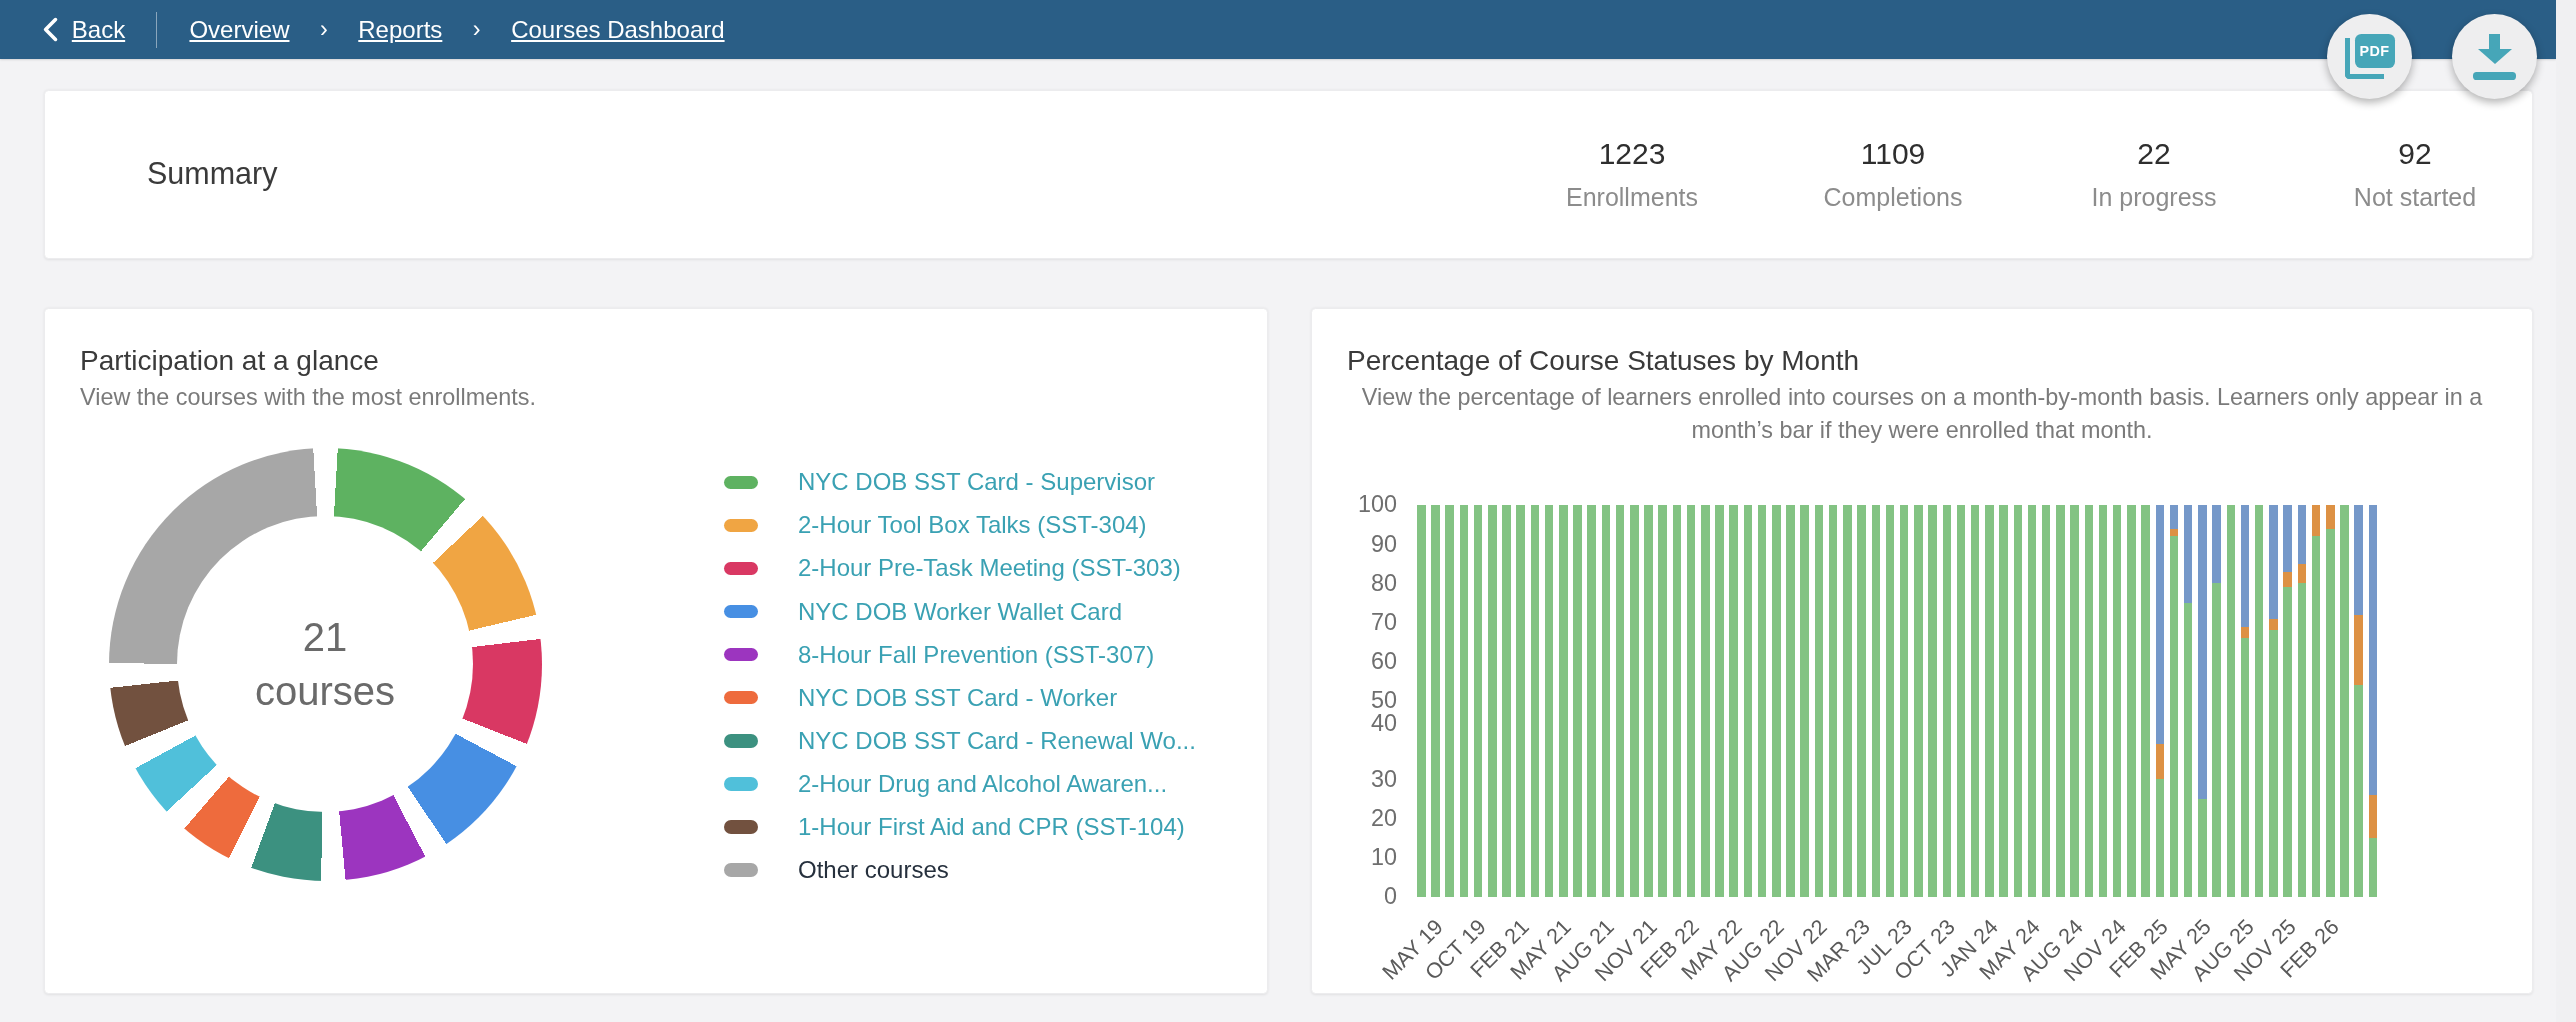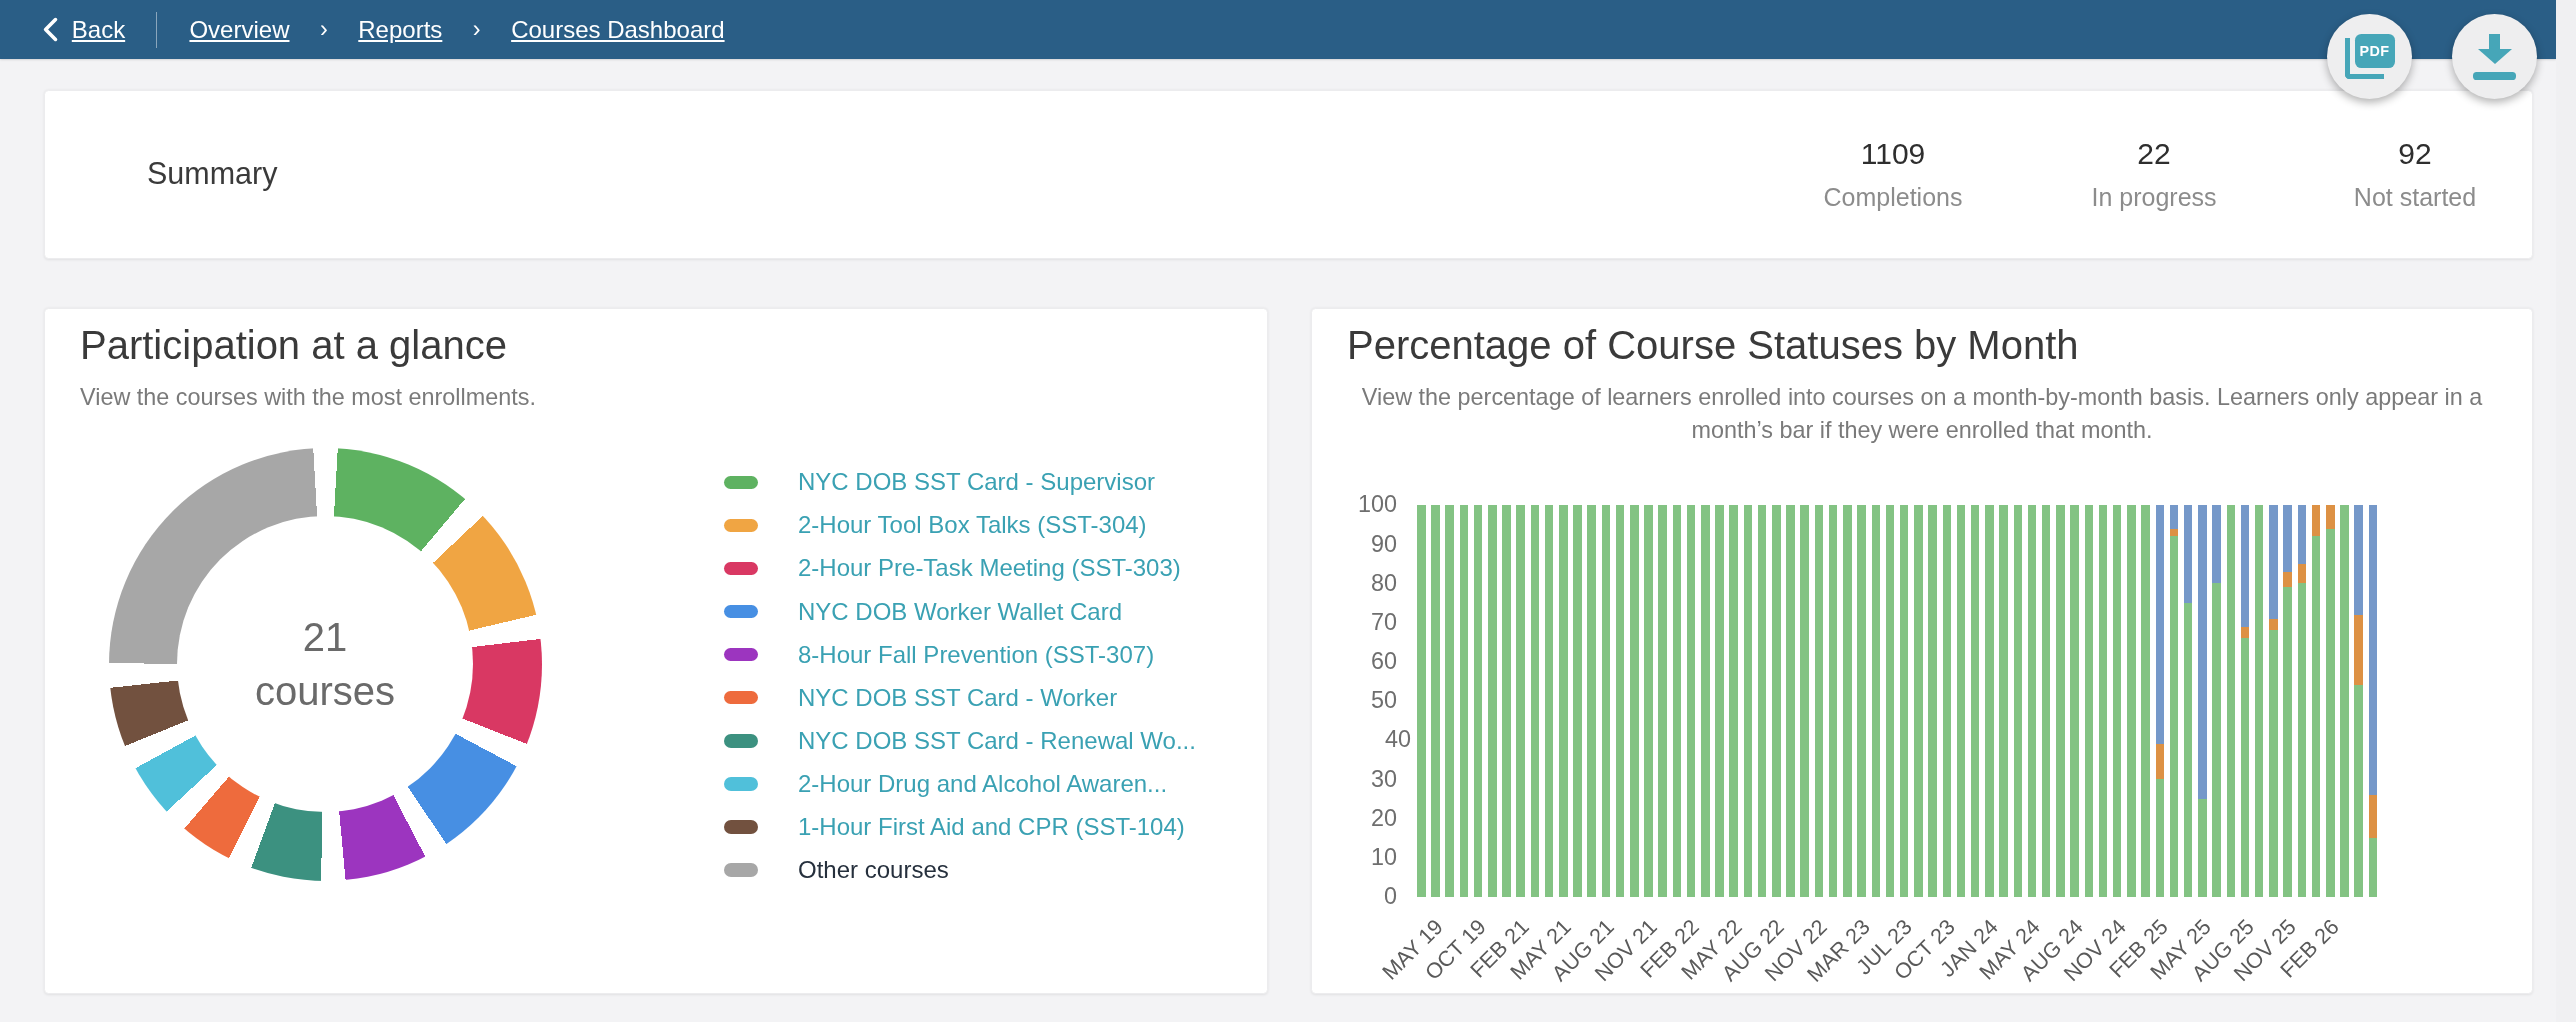--- a/index.html
+++ b/index.html
@@ -45,21 +45,21 @@
     box-sizing:border-box;
   }
   .card-summary{left:44px;top:90px;width:2489px;height:169px;}
   .card-left{left:44px;top:308px;width:1224px;height:686px;}
   .card-right{left:1311px;top:308px;width:1222px;height:686px;}
   .summary-title{position:absolute;left:92px;top:65px;font-size:30.5px;color:#3a3a3a;margin-left:10px;}
   .stats-row{position:absolute;right:9px;top:0;height:100%;display:flex;align-items:center;gap:45px;padding-right:0;}
   .stat{width:216px;text-align:center;}
   .stat-value{font-size:30px;color:#2e2e2e;margin-bottom:12.6px;}
   .stat-label{font-size:25px;color:#8c8c8c;}
-  .card-title{position:absolute;left:35px;top:14px;font-size:40px;color:#3a3a3a;text-align:right;}
+  .card-title{position:absolute;left:35px;top:36px;font-size:28px;color:#3a3a3a;text-align:right;}
   .card-sub{position:absolute;left:35px;top:72px;font-size:23.4px;color:#7a7a7a;line-height:33px;text-align:center;}
   .card-sub.wide{width:1150px;}
   
   .donut{position:absolute;left:64px;top:139px;width:433px;height:433px;border-radius:50%;}
   .donut-hole{position:absolute;left:68px;top:68px;width:296px;height:296px;border-radius:50%;background:#ffffff;
     display:flex;flex-direction:column;align-items:center;justify-content:center;color:#6a6a6a;font-size:40px;line-height:54px;}
   .legend{position:absolute;left:679px;top:158px;display:flex;flex-direction:column;gap:12.6px;}
   .legend-row{display:flex;align-items:center;height:30.5px;}
   .legend-chip{width:34px;height:13.5px;border-radius:7.2px;margin-right:40px;flex:none;}
   .legend-label{font-size:24px;color:#3aa1b3;text-decoration:none;cursor:pointer;white-space:nowrap;}
@@ -110,20 +110,24 @@
     <div class="dl-stem"></div>
     <div class="dl-head"></div>
     <div class="dl-bar"></div>
   </div>
 </div>
 
 <div class="card card-summary">
   <div class="summary-title">Summary</div>
   <div class="stats-row">
     <div class="stat">
+      <div class="stat-value">1223</div>
+      <div class="stat-label">Enrollments</div>
+    </div>
+    <div class="stat">
       <div class="stat-value">1109</div>
       <div class="stat-label">Completions</div>
     </div>
     <div class="stat">
       <div class="stat-value">22</div>
       <div class="stat-label">In progress</div>
     </div>
     <div class="stat">
       <div class="stat-value">92</div>
       <div class="stat-label">Not started</div>
@@ -185,21 +189,21 @@
 </div>
 
 <div class="card card-right">
   <div class="card-title">Percentage of Course Statuses by Month</div>
   <div class="card-sub wide">View the percentage of learners enrolled into courses on a month-by-month basis. Learners only appear in a month’s bar if they were enrolled that month.</div>
   <div class="yaxis" id="yaxis">
       <div class="ytick" style="top: 573px;">0</div>
       <div class="ytick" style="top: 534px;">10</div>
       <div class="ytick" style="top: 495px;">20</div>
       <div class="ytick" style="top: 456px;">30</div>
-      <div class="ytick" style="top: 416px; margin-left: 14px;">40</div>
+      <div class="ytick" style="top: 400px;">40</div>
       <div class="ytick" style="top: 377px;">50</div>
       <div class="ytick" style="top: 338px;">60</div>
       <div class="ytick" style="top: 299px;">70</div>
       <div class="ytick" style="top: 260px;">80</div>
       <div class="ytick" style="top: 221px;">90</div>
       <div class="ytick" style="top: 181px;">100</div>
     </div>
   <div class="plot" id="plot">
       <div class="bar-col">
         <div style="height: 0%; background: rgb(117, 152, 201);"></div>

